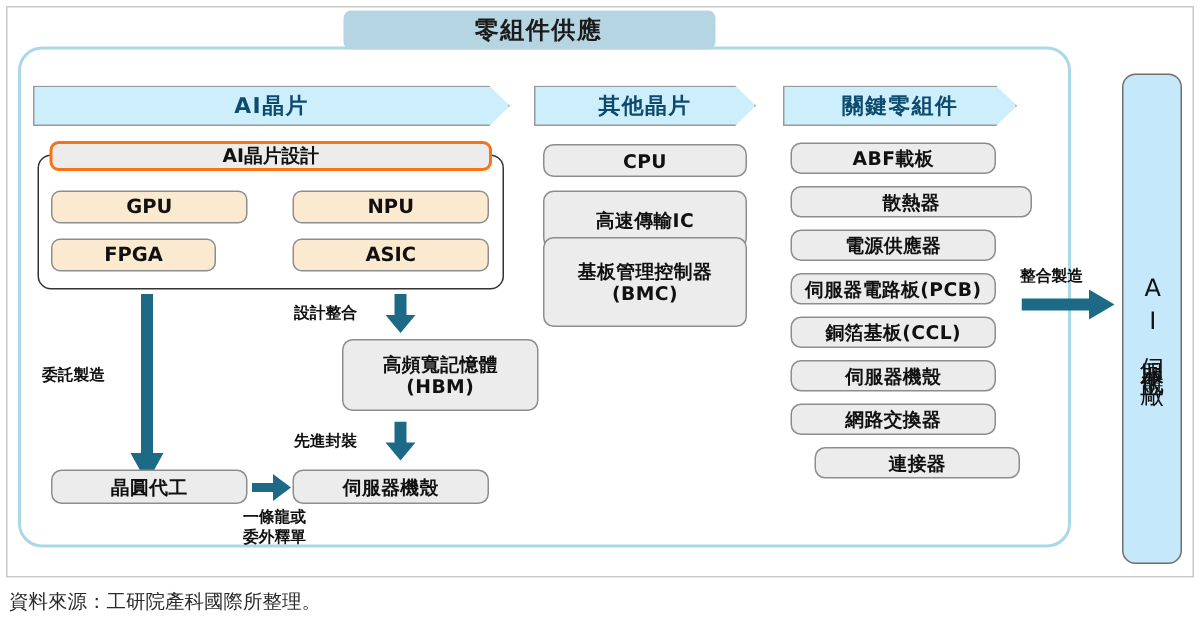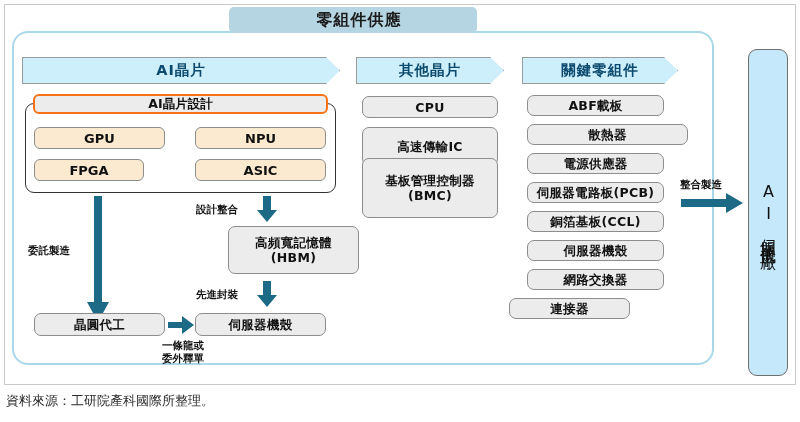--- a/index.html
+++ b/index.html
@@ -218,21 +218,21 @@
 
   <div class="chevron" style="left:522px; top:57px; width:156px;">關鍵零組件</div>
 
   <div class="item-box" style="left:527px; top:95px;  width:137px; height:21px;">ABF載板</div>
   <div class="item-box" style="left:527px; top:124px; width:161px; height:21px;">散熱器</div>
   <div class="item-box" style="left:527px; top:182px; width:137px; height:21px;">伺服器電路板(PCB)</div>
   <div class="item-box" style="left:527px; top:153px; width:137px; height:21px;">電源供應器</div>
   <div class="item-box" style="left:527px; top:211px; width:137px; height:21px;">銅箔基板(CCL)</div>
   <div class="item-box" style="left:527px; top:240px; width:137px; height:21px;">伺服器機殼</div>
   <div class="item-box" style="left:527px; top:269px; width:137px; height:21px;">網路交換器</div>
-  <div class="item-box" style="left:509px; top:298px; width:121px; height:21px;">連接器</div>
+  <div class="item-box" style="left:543px; top:298px; width:137px; height:21px;">連接器</div>
 
   <div class="arrow-label" style="left:680px; top:178px;">整合製造</div>
   <svg class="arrow-right" style="left:681px; top:193px;" width="62" height="20" viewBox="0 0 62 20">
     <path d="M0 6 H45 V0 L62 10 L45 20 V14 H0 Z" fill="#1d6a86"></path>
   </svg>
 
   <div class="server-box">
     <span class="server-text">AI伺服器代工廠</span>
   </div>
 

